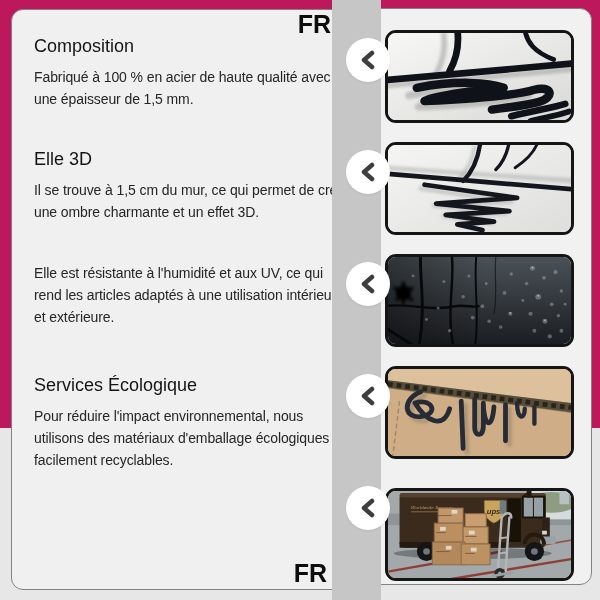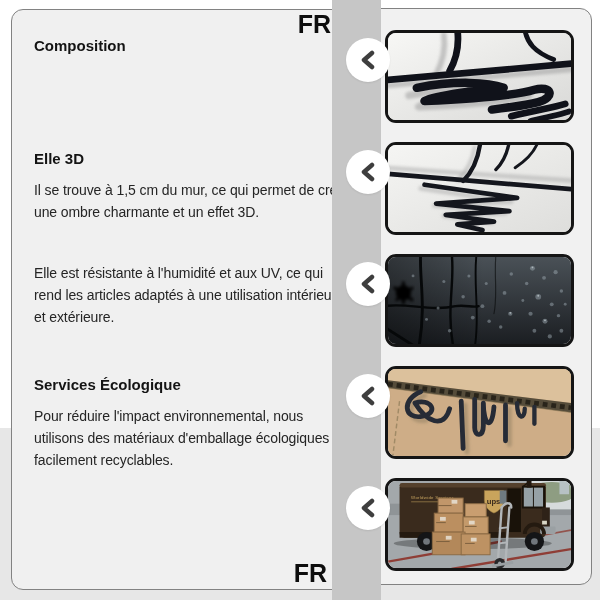--- a/index.html
+++ b/index.html
@@ -1,54 +1,55 @@
 <!DOCTYPE html>
 <html><head>
 <meta charset="utf-8">
 <style>
   html,body{margin:0;padding:0;}
   body{width:600px;height:600px;overflow:hidden;background:#e7e7e7;
        font-family:"Liberation Sans",sans-serif;}
-  #screen{position:relative;width:600px;height:428px;background:#ffffff;}
+  #screen{position:relative;width:600px;height:428px;background:#be185d;}
 
   .panel{position:absolute;background:#f0f0f0;border:1.5px solid #828282;border-radius:12px;box-sizing:border-box;}
   #left-card{left:11px;top:9px;width:341px;height:581px;}
   #right-card{left:340px;top:8px;width:252px;height:577px;background:#f1f1f1;}
 
   #divider-band{position:absolute;left:332px;top:0;width:49px;height:600px;background:#c6c6c6;z-index:3;}
 
   .lang{position:absolute;font-weight:700;color:#0d0d0d;font-size:25px;line-height:26px;text-align:right;}
   #lang-top{top:1px;left:0;width:319px;}
   #lang-bottom{bottom:3px;left:0;width:315px;}
 
   #sections{position:absolute;left:22px;top:23px;width:316px;}
   .section{height:113px;padding-top:3px;box-sizing:border-box;overflow:hidden;}
-  .section h3{margin:0 0 10px 0;font-size:15px;line-height:20px;font-weight:700;color:#141414;}
+  .section h3{margin:0 0 10px 0;font-size:18px;line-height:20px;font-weight:400;color:#141414;}
   .section p{margin:0;font-size:14px;line-height:22px;color:#252525;letter-spacing:-0.1px;}
 
   .photo-card{position:absolute;left:385px;width:189px;height:93px;border:3px solid #151515;
               border-radius:11px;background:#fff;overflow:hidden;box-sizing:border-box;z-index:4;}
   .photo-card svg{display:block;width:100%;height:100%;}
-  #photo-1{top:30px;} #photo-2{top:142px;} #photo-3{top:254px;} #photo-4{top:366px;} #photo-5{top:478px;}
+  #photo-1{top:30px;} #photo-2{top:142px;} #photo-3{top:254px;} #photo-4{top:366px;} #photo-5{top:488px;font-style:italic;}
 
   .chev-btn{position:absolute;left:346px;width:44px;height:44px;border:none;padding:0;margin:0;
             border-radius:50%;background:#ffffff;z-index:5;display:flex;align-items:center;justify-content:center;
             cursor:pointer;box-shadow:0 1px 2px rgba(0,0,0,.08);}
   #chev-1{top:38px;} #chev-2{top:150px;} #chev-3{top:262px;} #chev-4{top:374px;} #chev-5{top:486px;}
 </style>
 </head>
 <body>
 
 <div id="screen">
 
   <div id="left-card" class="panel">
     <div id="lang-top" class="lang">FR</div>
     <div id="sections">
       <div class="section">
         <h3>Composition</h3>
+        <p>Fabriqué à 100 % en acier de haute qualité avec une épaisseur de 1,5 mm.</p>
       </div>
       <div class="section">
         <h3>Elle 3D</h3>
         <p>Il se trouve à 1,5 cm du mur, ce qui permet de créer une ombre charmante et un effet 3D.</p>
       </div>
       <div class="section">
         <p>Elle est résistante à l'humidité et aux UV, ce qui rend les articles adaptés à une utilisation intérieure et extérieure.</p>
       </div>
       <div class="section">
         <h3>Services Écologique</h3>

